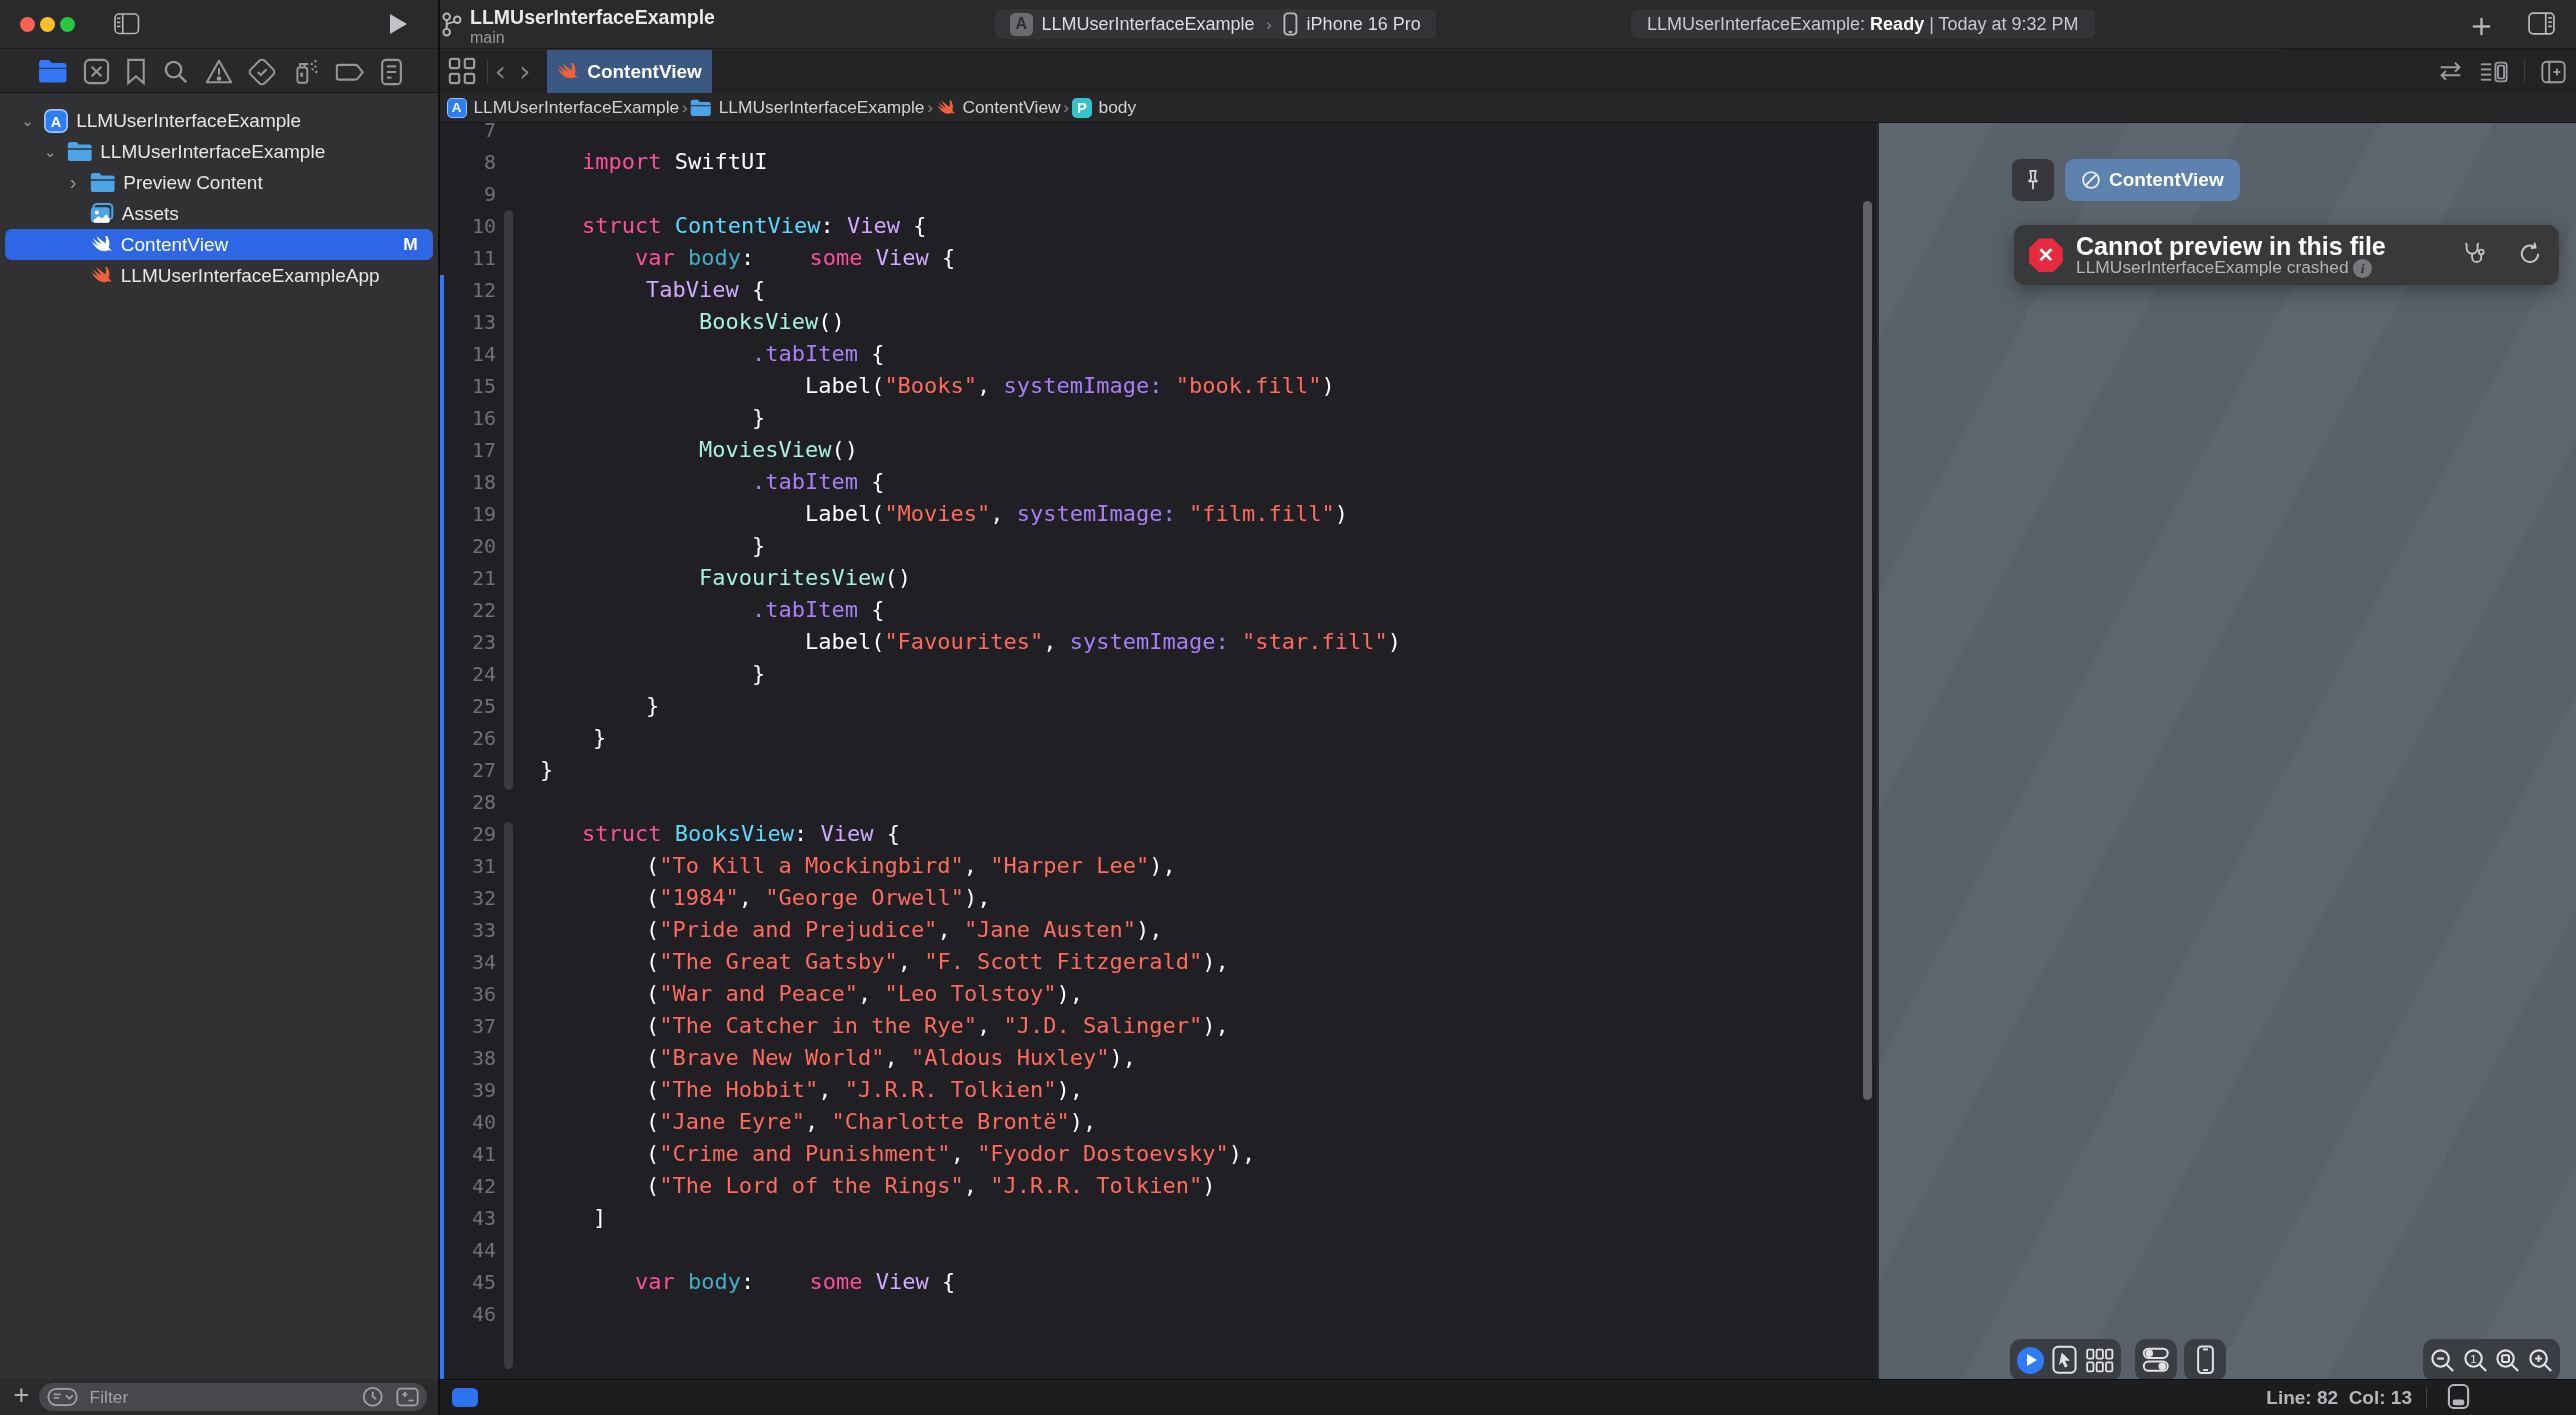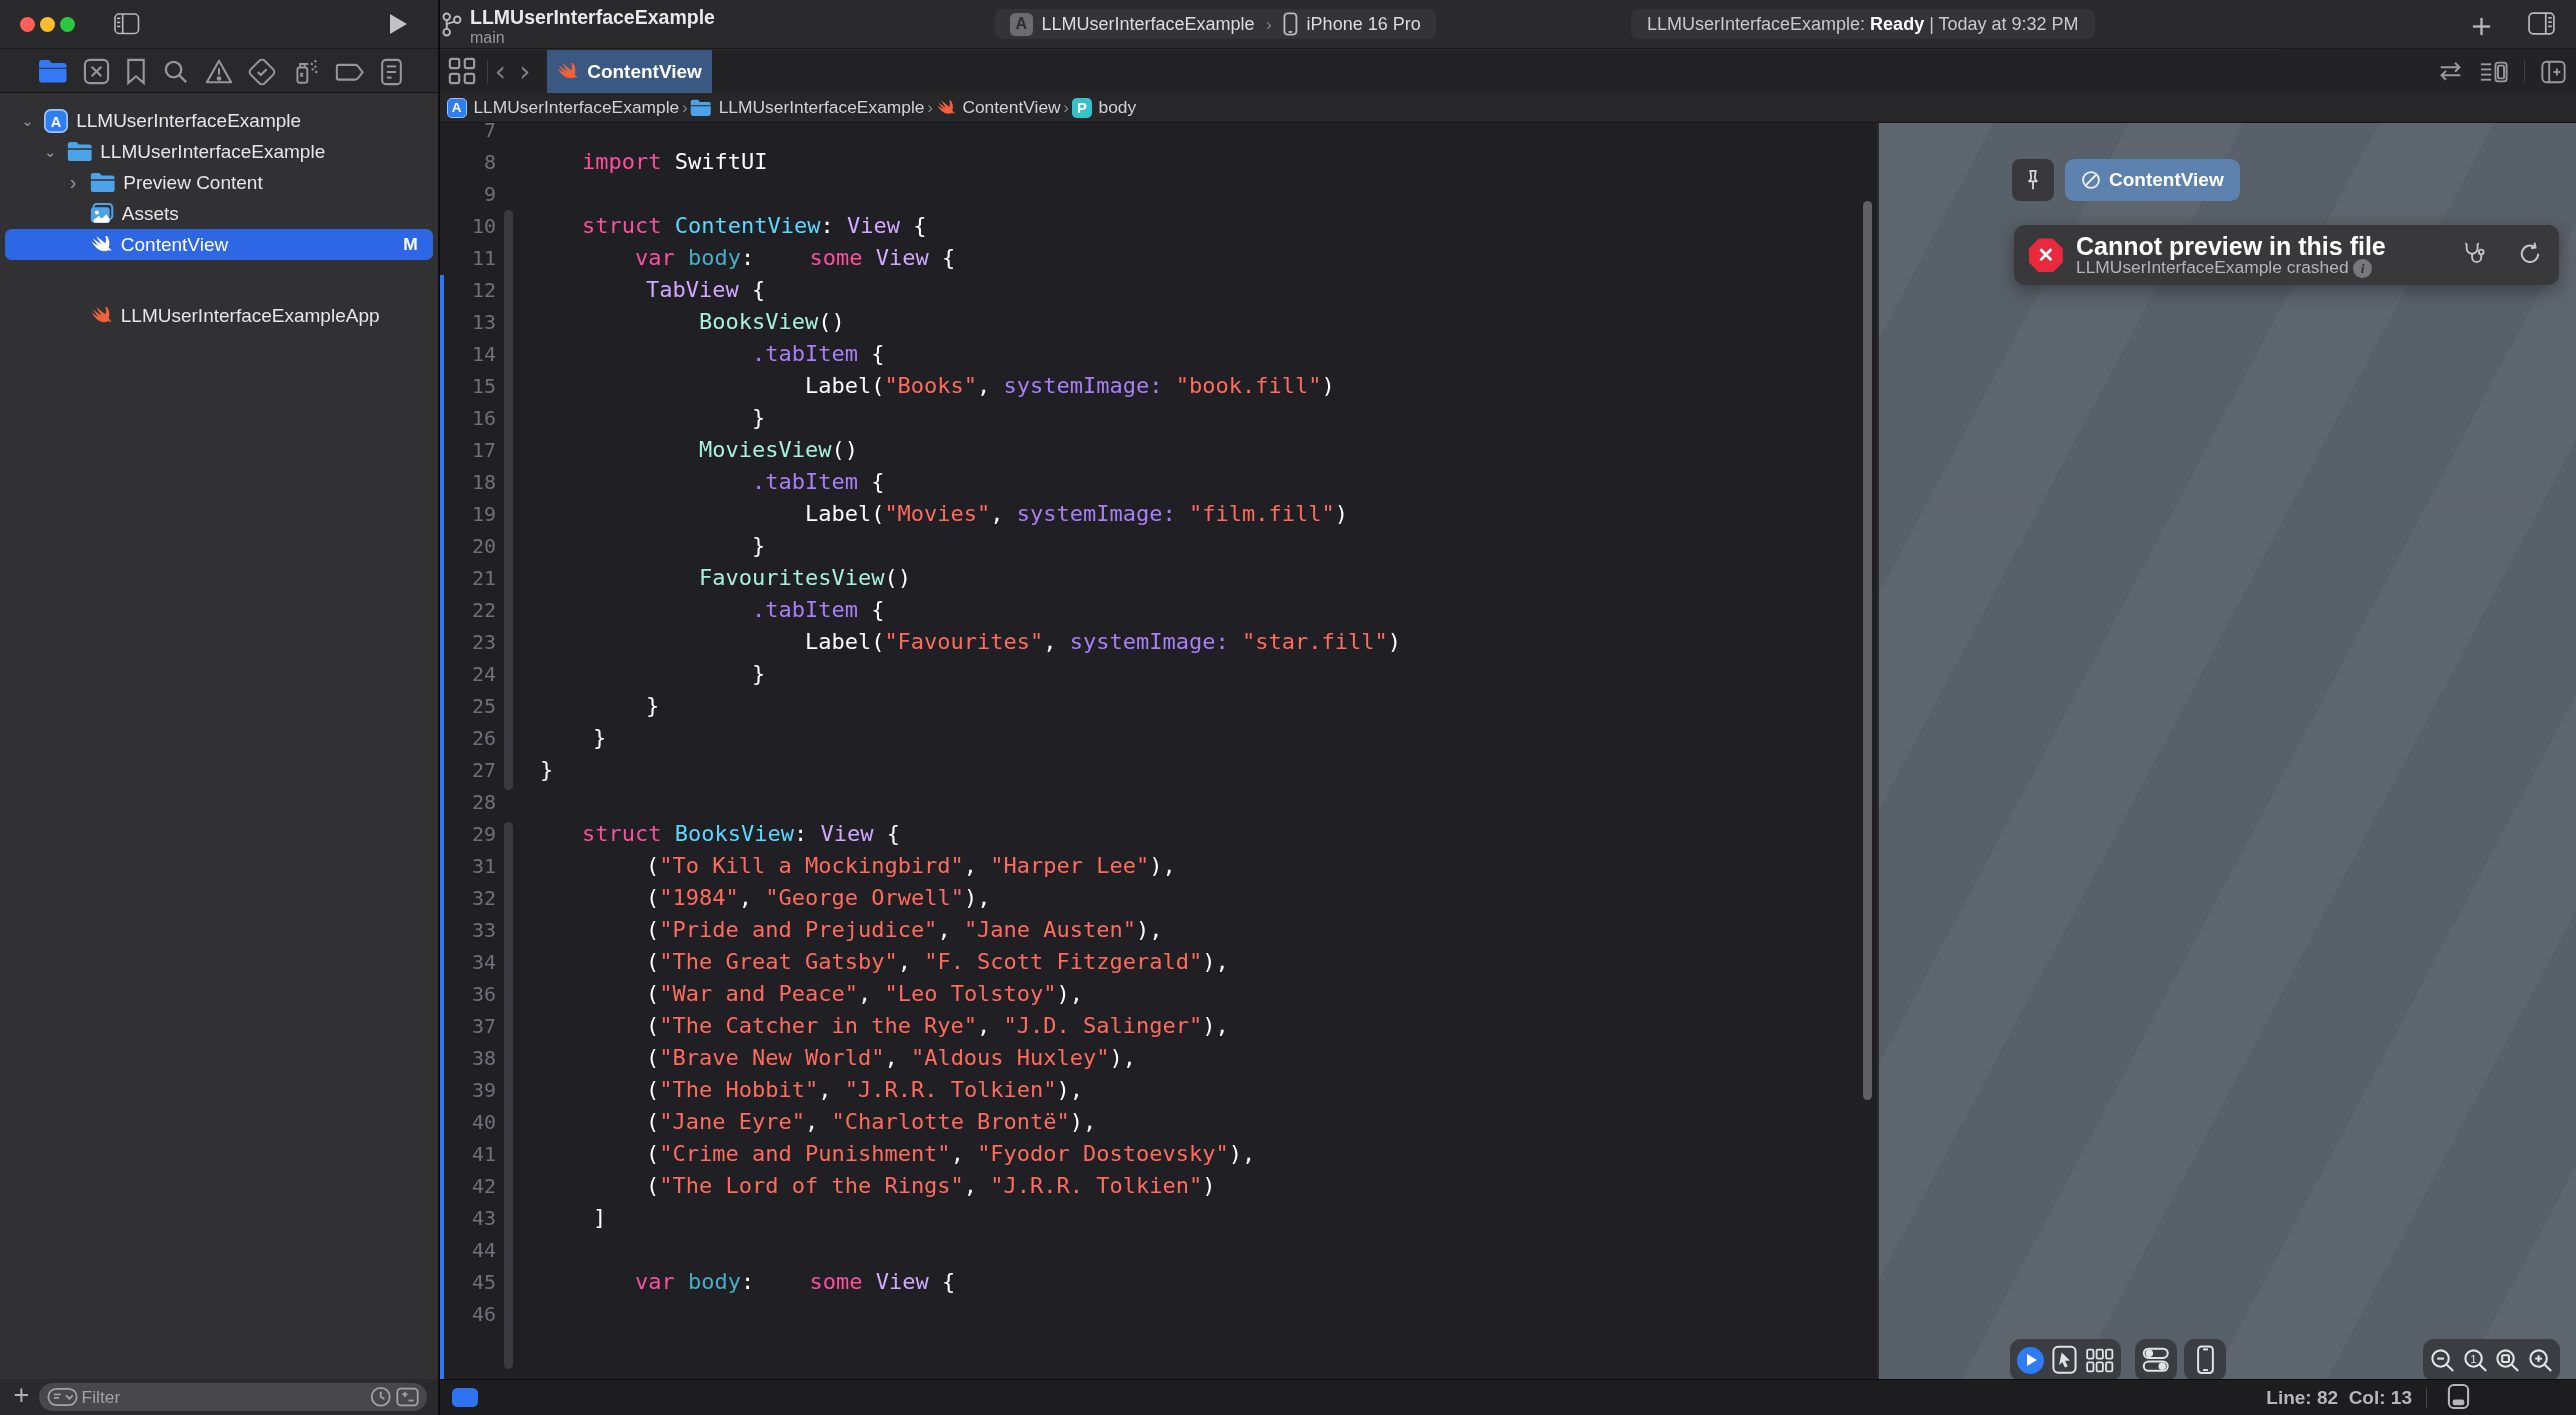--- a/index.html
+++ b/index.html
@@ -45,21 +45,21 @@
   #win-divider { left:438px; top:0; width:2px; height:1415px; background:#0d0d0f; }
   .nav-row { position:relative; height:31px; display:flex; align-items:center; color:#e6e6e9; font-size:19px; gap:8px; }
   .nav-row .disc { width:17.4px; color:#98989d; font-size:14.8px; text-align:center; }
   .nav-row.sel { background:#2e67e6; border-radius:6.7px; color:#fff; }
   .nav-badge { position:absolute; right:14.8px; font-weight:700; font-size:17.4px; color:#fff; }
   #tree { position:absolute; left:5.4px; right:5.4px; top:12px; }
 
   
   #sidebar-bottom { left:0; top:1379px; width:438px; height:36px; background:#2a2a2c; display:flex; align-items:center; }
   #filter-plus { color:#b0b0b5; font-size:27px; margin:0 9.4px 4px 13.4px; }
-  #filter-field { width:388px; height:28px; background:#47474c; border-radius:14px; display:flex; align-items:center; padding:0 8px; gap:4px; }
+  #filter-field { width:388px; height:28px; background:#47474c; border-radius:14px; display:flex; align-items:center; padding:0 8px; gap:12px; }
   #filter-field .ph { color:#a2a2a8; font-size:17.4px; flex:1; }
 
   
   #editor { left:440px; top:123px; width:1437px; height:1256px; background:#1f1f24; overflow:hidden; }
   #change-bar { position:absolute; left:0; top:152px; width:4px; height:1104px; background:#3178f6; }
   .ribbon { position:absolute; left:64px; width:8.7px; background:#3a3a40; border-radius:4.7px; }
   #code-lines { position:absolute; left:0; top:-9.4px; width:100%; }
   .cl { display:flex; height:32px; align-items:center; }
   .ln { width:56px; text-align:right; color:#70707a; font-size:20px; font-family:"DejaVu Sans Mono", monospace; flex:none; }
   .ct { margin-left:44px; font-size:22px; font-family:"DejaVu Sans Mono", monospace; white-space:pre; color:#fff; }
@@ -333,21 +333,21 @@
         <div class="nav-row sel" style="padding-left: 59px;">
           <span class="disc"></span>
           <span style="display: flex;">
             <svg width="23" height="23" viewBox="0 0 24 24">
               <path fill="#ffffff" d="M17.9 3c2.6 4 3 8.6 1.6 12 1.6 1.2 2.6 2.7 3 3.9-1.5-.8-3-1-4.4-.5-3.2 1.2-7.6.3-10.9-2.5C4.6 13.8 2.7 11.2 1.7 8.7c2.3 2 5.1 3.9 7.7 4.8C6.7 11.2 4.3 8 3.1 5.5c2.7 2.3 6.5 5.1 9.1 6.3C9.7 8.9 7.5 5.3 6.7 3c3.1 2.6 7 5.8 9.3 7.7 1-2.6 1-5.2-.1-7.7z"></path>
             </svg>
           </span>
           <span>ContentView</span>
           <span class="nav-badge">M</span>
         </div>
-        <div class="nav-row" style="padding-left: 59px; margin-top: 40px;">
+        <div class="nav-row" style="padding-left: 59px;">
           <span class="disc"></span>
           <span style="display: flex;">
             <svg width="23" height="23" viewBox="0 0 24 24">
               <path fill="#f0603a" d="M17.9 3c2.6 4 3 8.6 1.6 12 1.6 1.2 2.6 2.7 3 3.9-1.5-.8-3-1-4.4-.5-3.2 1.2-7.6.3-10.9-2.5C4.6 13.8 2.7 11.2 1.7 8.7c2.3 2 5.1 3.9 7.7 4.8C6.7 11.2 4.3 8 3.1 5.5c2.7 2.3 6.5 5.1 9.1 6.3C9.7 8.9 7.5 5.3 6.7 3c3.1 2.6 7 5.8 9.3 7.7 1-2.6 1-5.2-.1-7.7z"></path>
             </svg>
           </span>
           <span>LLMUserInterfaceExampleApp</span>
         </div>
       </div>
   </div>

